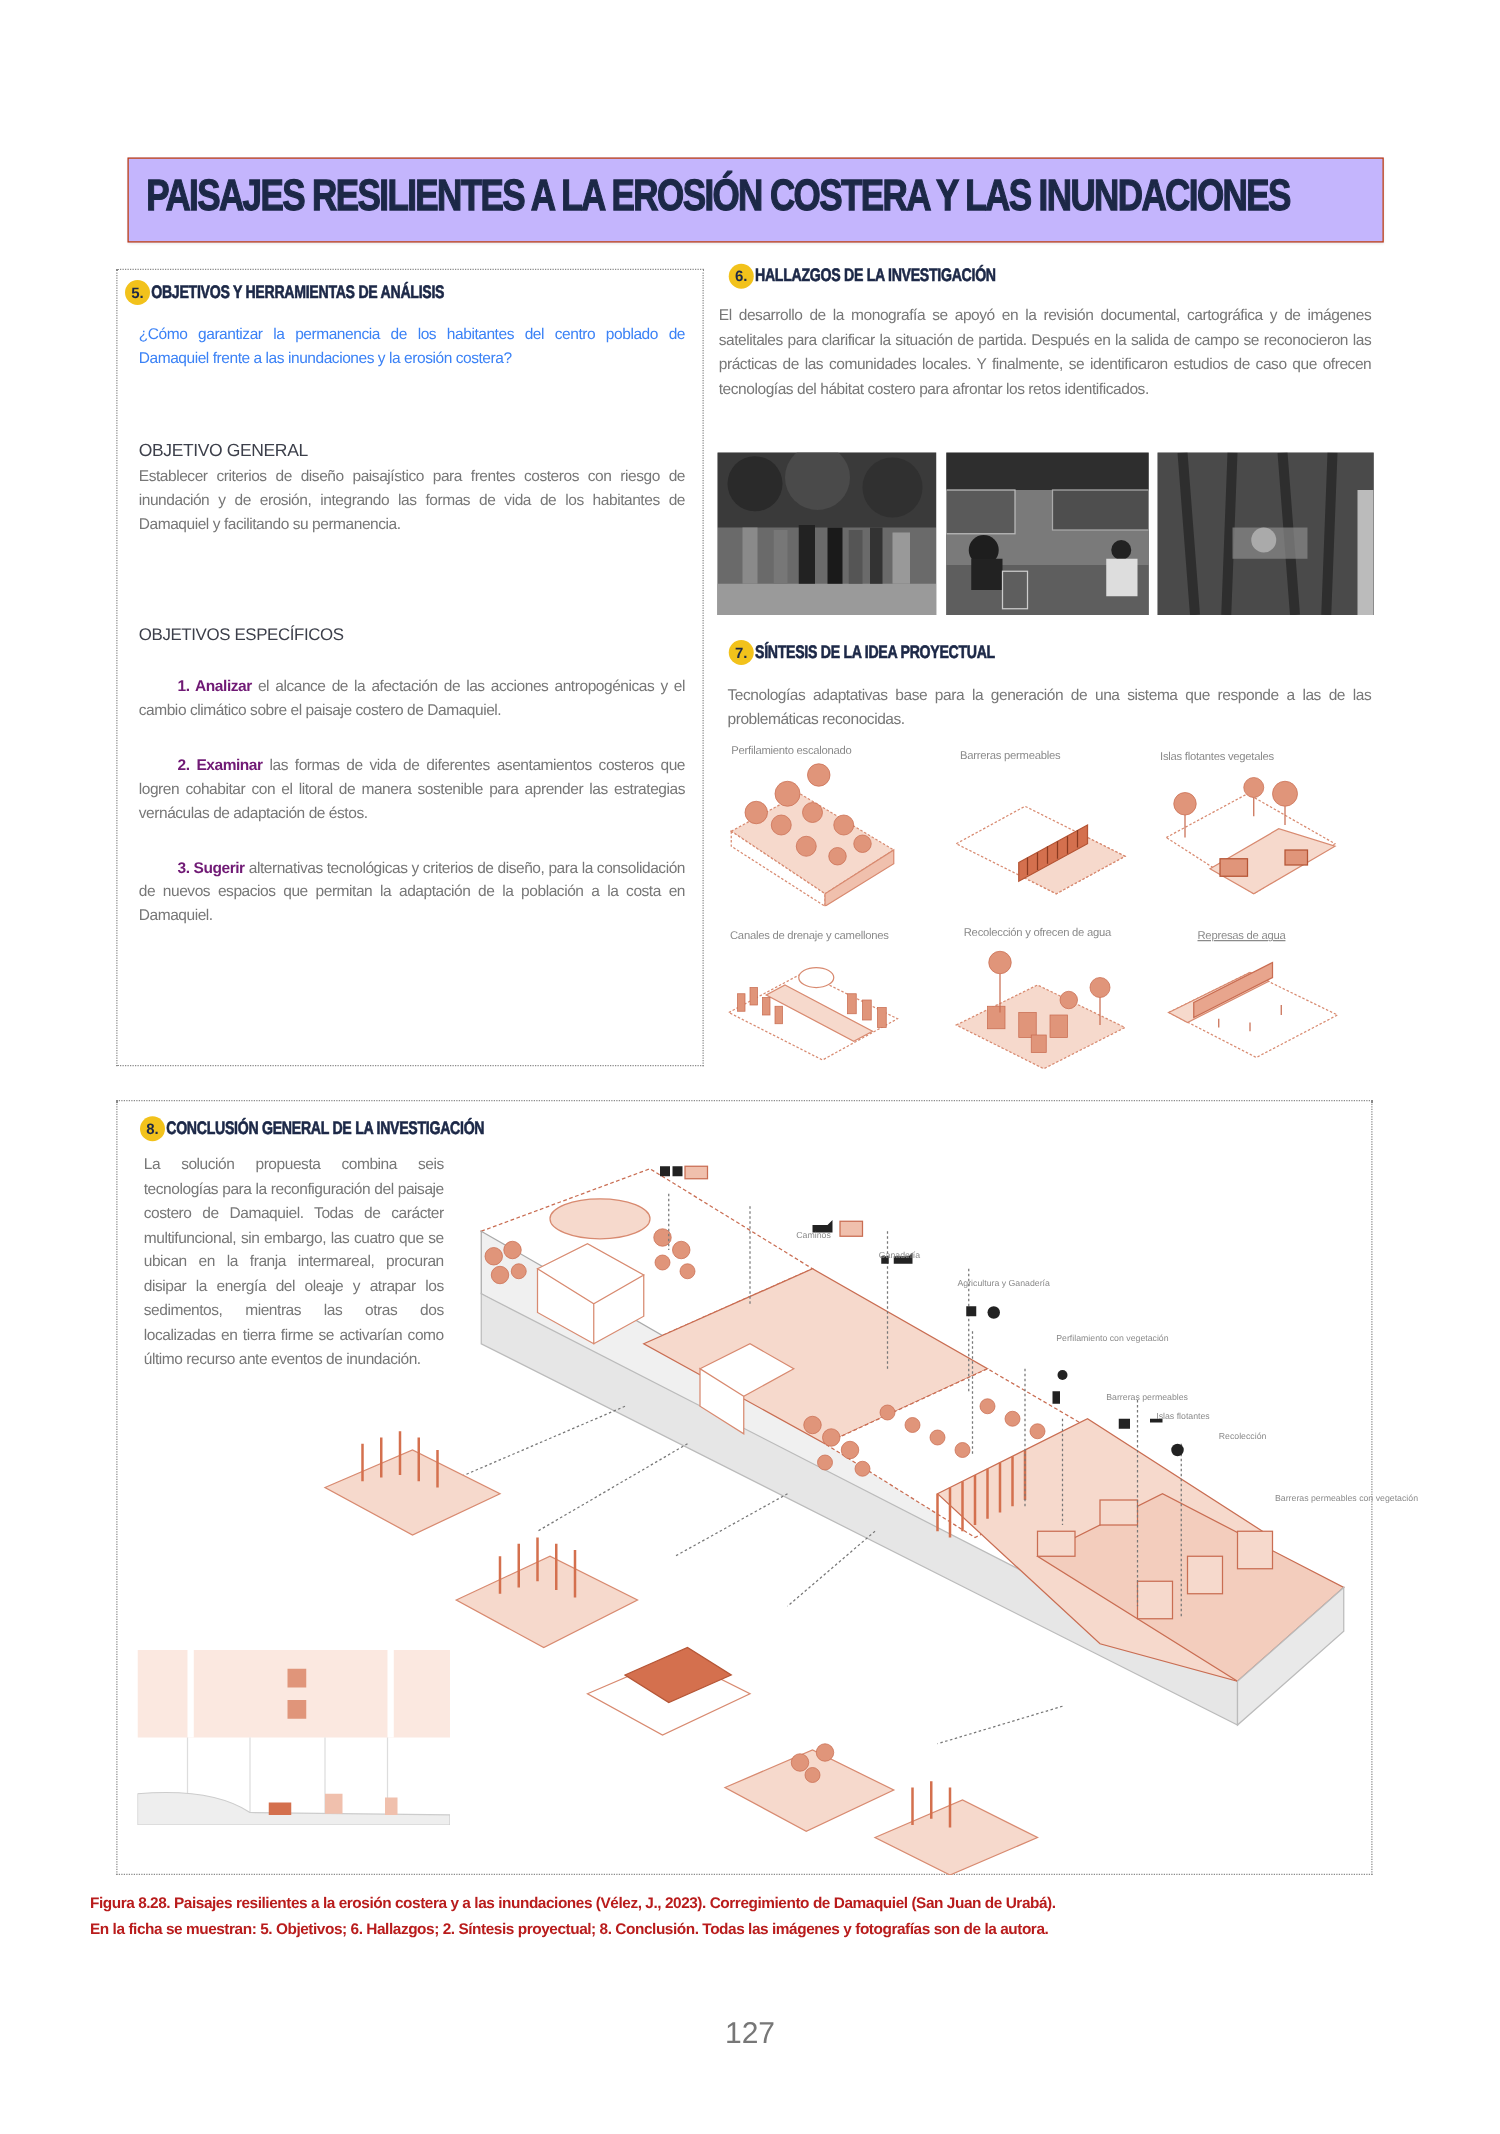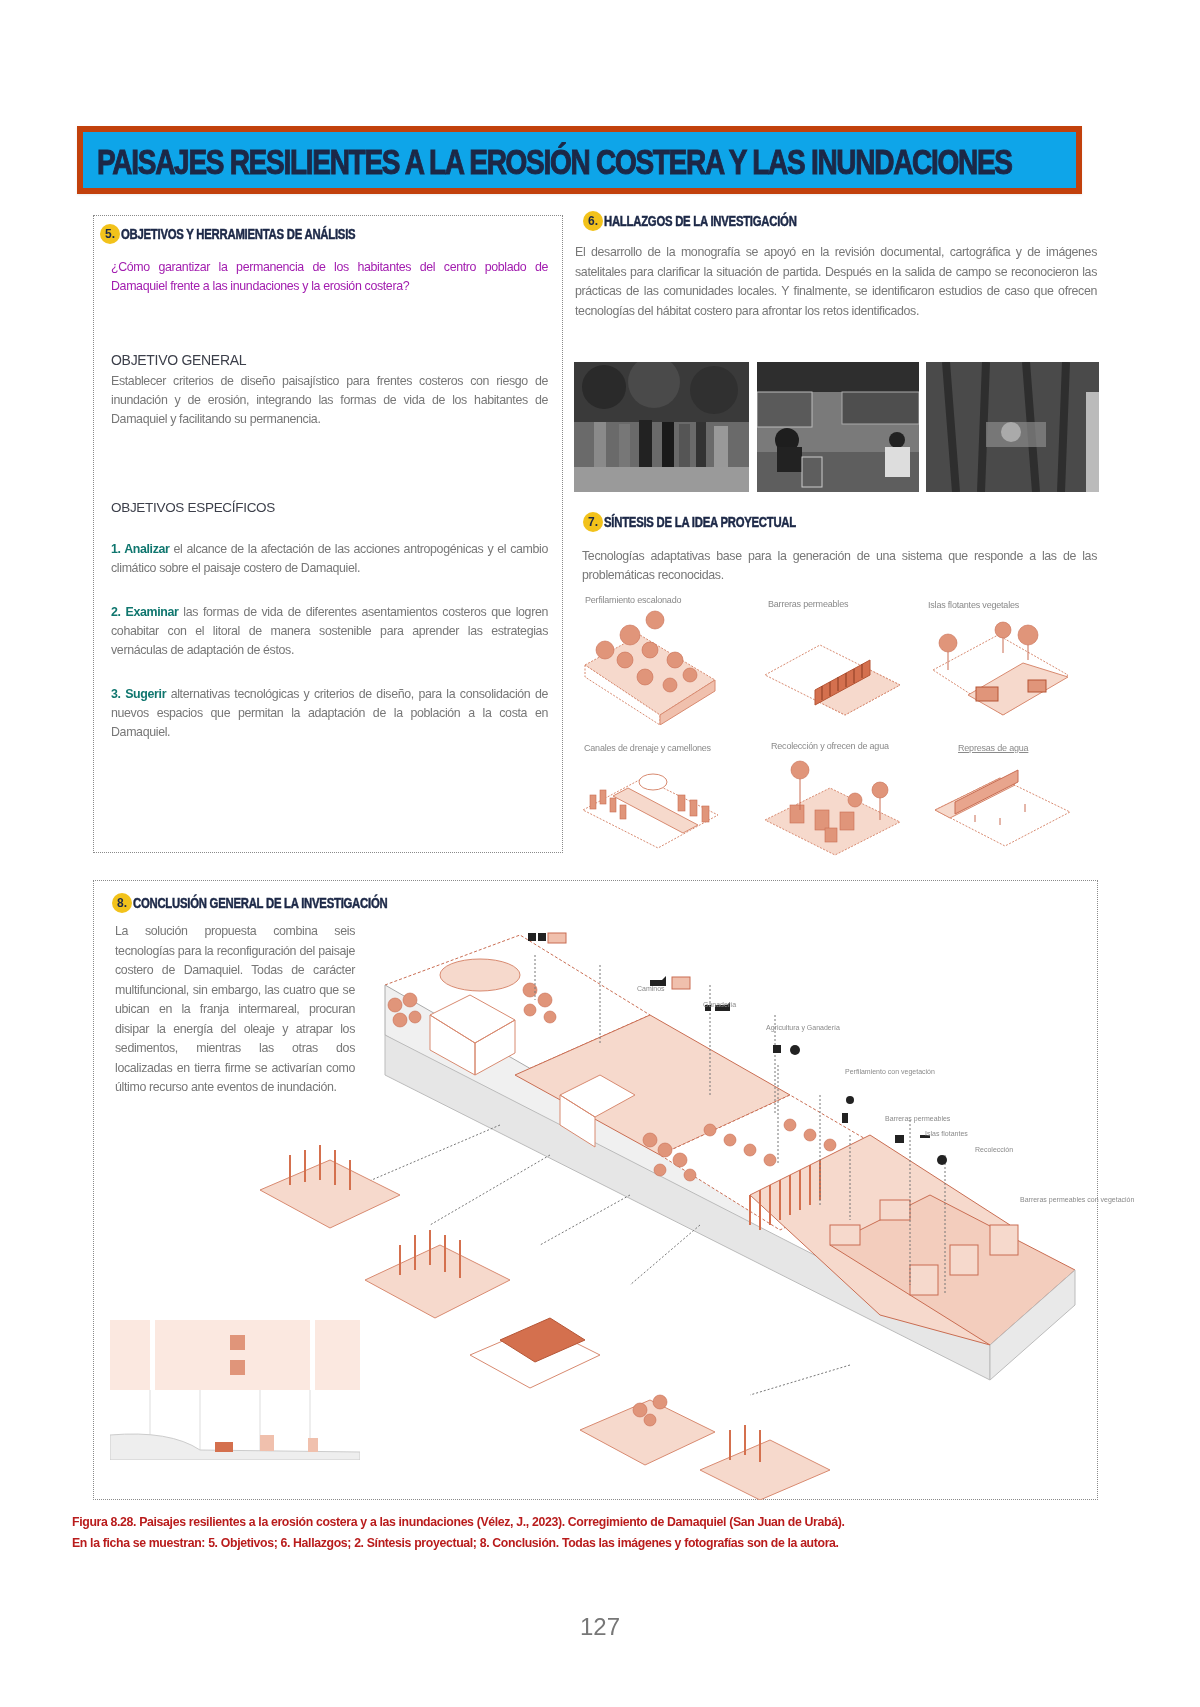--- a/index.html
+++ b/index.html
@@ -1,22 +1,22 @@
 <!DOCTYPE html>
 <html><head>
 <meta charset="utf-8">
 <style>
   * { box-sizing: border-box; margin: 0; padding: 0; }
   html, body { width: 1200px; height: 1707px; background: #ffffff; overflow: hidden; }
   body { position: relative; font-family: "Liberation Sans", sans-serif; color: #6b6b6b; }
 
   .title-box {
-    position: absolute; left: 77px; top: 126px; width: 1005px; height: 68px;
-    border: 6px solid #c2410c; box-shadow: 0 1px 2px rgba(0,0,0,0.08);
-    background: #0ea5e9;
+    position: absolute; left: 102px; top: 126px; width: 1005px; height: 68px;
+    border: 1px solid #c2410c; box-shadow: 0 1px 2px rgba(0,0,0,0.08);
+    background: #c4b5fd;
   }
   .title-box h1 {
     position: absolute; left: 14px; top: 10px;
     font-family: "Liberation Sans", sans-serif; font-weight: 900;
     font-size: 35px; letter-spacing: -1.6px; color: #1c2847;
     transform: scaleX(0.80); transform-origin: left center; white-space: nowrap;
     -webkit-text-stroke: 1px #1c2847;
   }
 
   .dashed-box { position: absolute; border: 1.5px dotted #8a8a8a; }
@@ -35,21 +35,21 @@
     -webkit-text-stroke: 0.5px #1c2847;
   }
 
   .para {
     position: absolute; font-size: 12.4px; line-height: 19px; color: #777; text-align: justify;
     letter-spacing: -0.35px;
   }
   .sub-title {
     position: absolute; font-size: 14px; color: #3c3f4a; font-weight: normal; letter-spacing: -0.3px;
   }
-  .obj-item b { color: #0f766e; }
+  .obj-item b { color: #701a75; margin-left: 31px; }
 
   .photo {
     position: absolute; top: 362px; height: 130px; background: #555; overflow: hidden;
   }
   .photo svg { width: 100%; height: 100%; display: block; }
 
   .tech-label {
     position: absolute; font-size: 9px; color: #8a8a8a; white-space: nowrap; letter-spacing: -0.2px;
   }
   .tech-fig { position: absolute; }
@@ -69,21 +69,21 @@
 
 <div class="title-box">
   <h1>PAISAJES RESILIENTES A LA EROSIÓN COSTERA Y LAS INUNDACIONES</h1>
 </div>
 
 <div class="dashed-box" style="left:93px; top:215px; width:470px; height:638px;"></div>
 <div class="sec-head" style="left:100px; top:224px;">
   <span class="num">5.</span>
   <span class="label">OBJETIVOS Y HERRAMIENTAS DE ANÁLISIS</span>
 </div>
-<div class="para" style="left:111px; top:258px; width:437px; color:#a21caf;">¿Cómo garantizar la permanencia de los habitantes del centro poblado de Damaquiel frente a las inundaciones y la erosión costera?</div>
+<div class="para" style="left:111px; top:258px; width:437px; color:#3b82f6;">¿Cómo garantizar la permanencia de los habitantes del centro poblado de Damaquiel frente a las inundaciones y la erosión costera?</div>
 <div class="sub-title" style="left:111px; top:352px;">OBJETIVO GENERAL</div>
 <div class="para" style="left:111px; top:372px; width:437px;">Establecer criterios de diseño paisajístico para frentes costeros con riesgo de inundación y de erosión, integrando las formas de vida de los habitantes de Damaquiel y facilitando su permanencia.</div>
 <div class="sub-title" style="left:111px; top:500px; font-size:13.5px;">OBJETIVOS ESPECÍFICOS</div>
 
 <div class="para obj-item" style="left:111px; top:540px; width:437px;">
   <b>1. Analizar</b><span> el alcance de la afectación de las acciones antropogénicas y el cambio climático sobre el paisaje costero de Damaquiel.</span>
 </div>
 <div class="para obj-item" style="left:111px; top:603px; width:437px;">
   <b>2. Examinar</b><span> las formas de vida de diferentes asentamientos costeros que logren cohabitar con el litoral de manera sostenible para aprender las estrategias vernáculas de adaptación de éstos.</span>
 </div>

